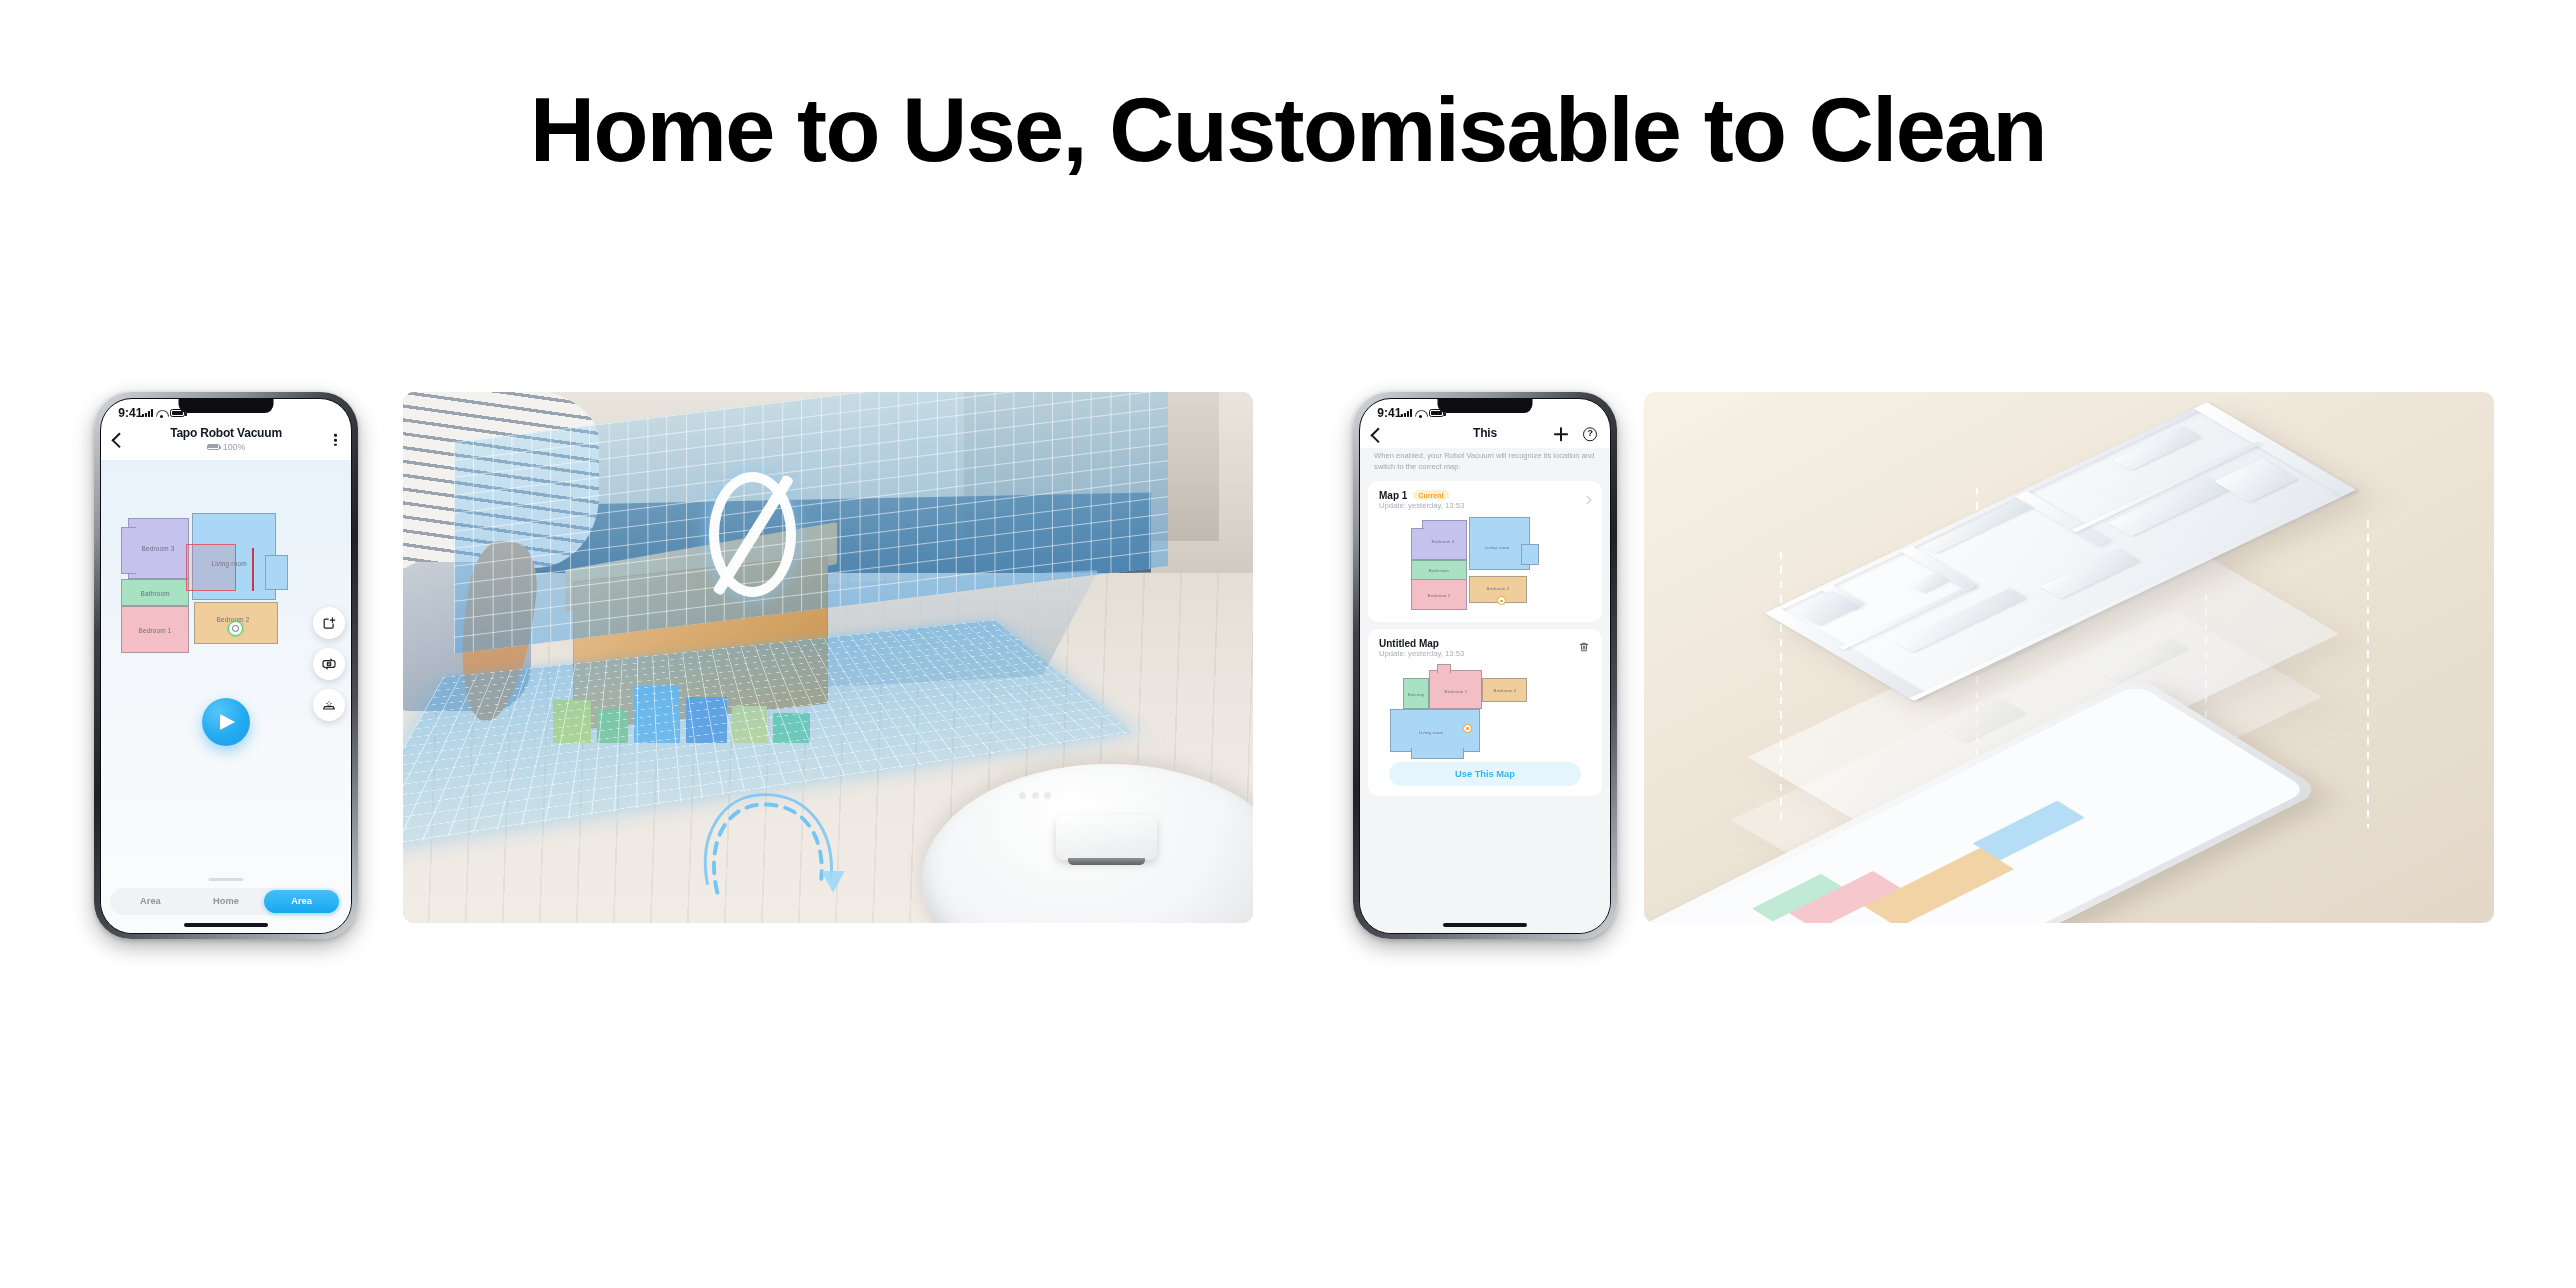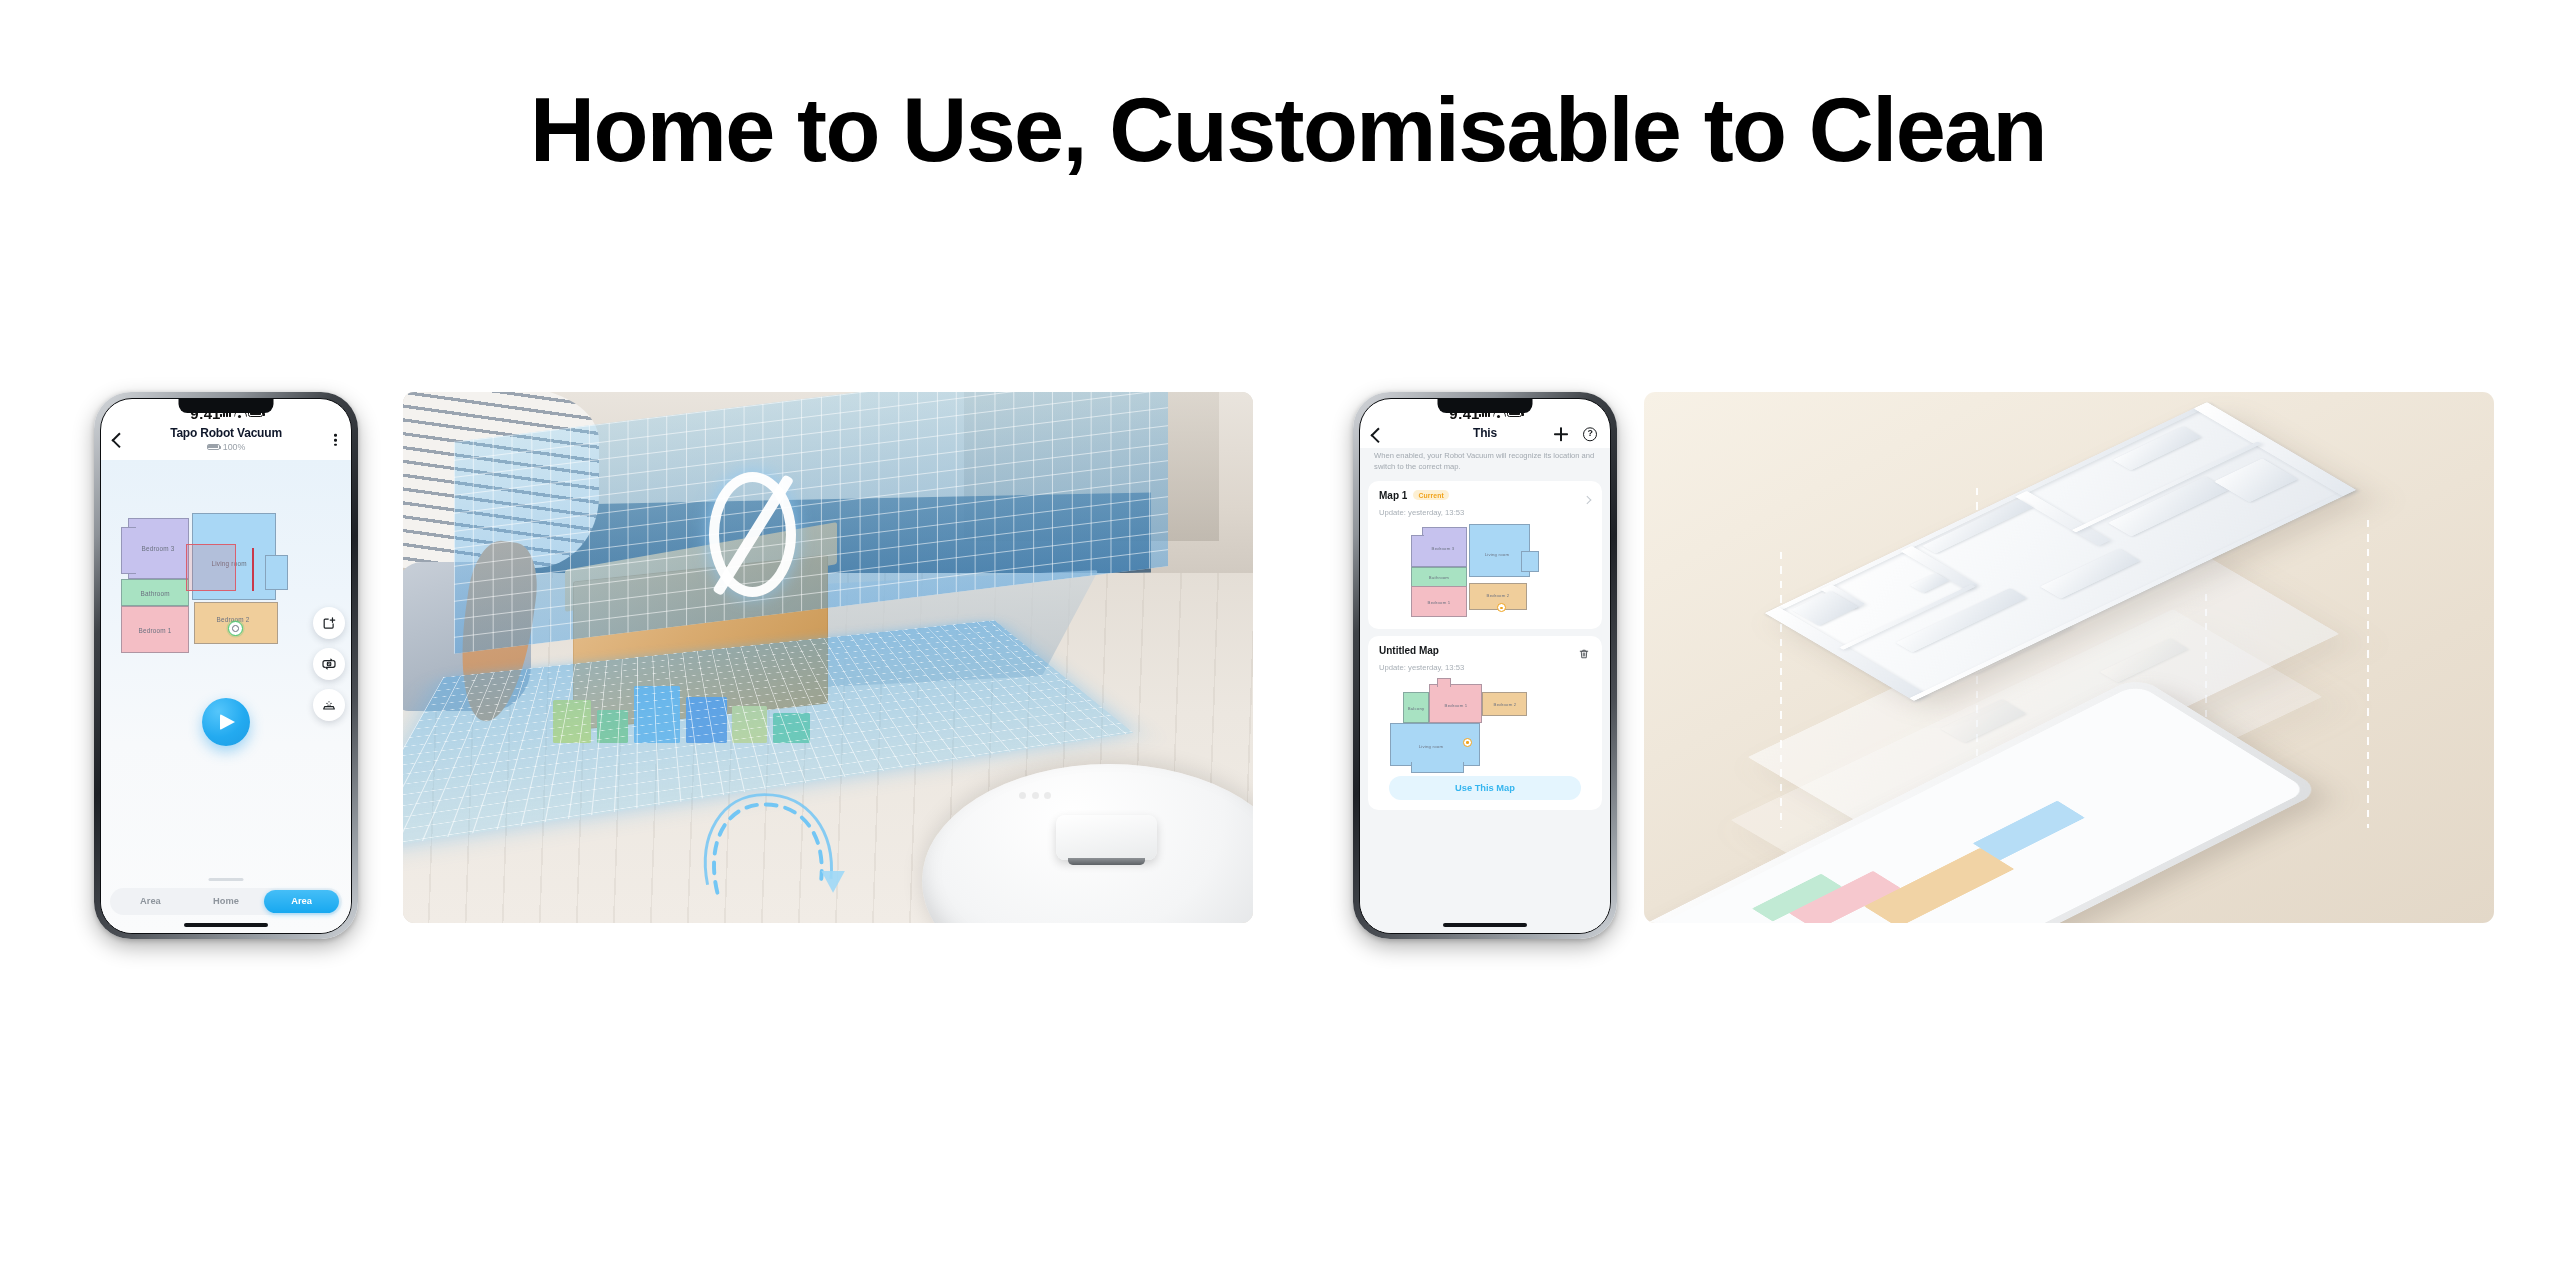--- a/index.html
+++ b/index.html
@@ -50,22 +50,22 @@
     border-bottom-left-radius: 8.9px; border-bottom-right-radius: 8.9px;
     z-index: 12;
   }
   .home-indicator {
     position: absolute; bottom: 5.6px; left: 50%; transform: translateX(-50%);
     width: 84px; height: 4px; border-radius: 2.4px; background: #111418; z-index: 12;
   }
 
   
   .statusbar {
-    height: 24px; display: flex; align-items: center; justify-content: center;
-    padding: 4.8px 16px 0 17.7px; font-size: 15px; font-weight: 700; color: #111;
+    height: 24px; display: flex; align-items: center; justify-content: flex-start;
+    padding: 4.8px 16px 0 17.7px; font-size: 12px; font-weight: 700; color: #111;
     flex: 0 0 auto;
   }
   .sb-right { display: flex; align-items: center; gap: 3.2px; }
   .sig { display: flex; align-items: flex-end; gap: 1.1px; height: 8px; }
   .sig i { width: 1.9px; background: #111; border-radius: 0.4px; display:block; }
   .sig i:nth-child(1){height:3.2px}.sig i:nth-child(2){height:4.8px}
   .sig i:nth-child(3){height:6.4px}.sig i:nth-child(4){height:8px}
   .wifi { width: 10.5px; height: 8px; position: relative; }
   .wifi::before{
     content:""; position:absolute; left:0; top:0.8px; width:10.5px;height:10.5px;
@@ -164,21 +164,21 @@
   
   .maps-body { flex: 1 1 auto; position: relative; background: #f3f5f7; overflow: hidden; }
   .maps-hint { padding: 3.2px 14.5px 8px; font-size: 7.6px; line-height: 1.42; color: #a2a9b0; }
   .map-card { background:#fff; border-radius: 10.5px; margin: 0 8.9px 7.2px; padding: 8.9px 10.5px 9.7px; position: relative; }
   .mc-title-row { display: flex; align-items: center; gap: 5.6px; }
   .mc-title { font-size: 10px; font-weight: 700; color: #14171a; }
   .badge-current {
     font-size: 6.8px; font-weight: 700; color: #f0a31d;
     background: #fdf0d3; border-radius: 5.6px; padding: 1.6px 5.6px; letter-spacing: 0.1px;
   }
-  .mc-sub { font-size: 7.7px; color: #a8afb6; margin-top: 7px; }
+  .mc-sub { font-size: 7.7px; color: #a8afb6; margin-top: 0; }
   .mc-chev {
     position: absolute; right: 11.3px; top: 16px; width: 6.4px; height: 6.4px;
     border-top: 1.4px solid #c2c8ce; border-right: 1.4px solid #c2c8ce; transform: rotate(45deg);
   }
   .mc-trash { position: absolute; right: 11.3px; top: 12px; }
   .thumb { position: relative; height: 97px; margin-top: 5.6px; }
   .thumb .room { border-width: 0.8px; }
   .thumb .room-label { font-size: 4.3px; }
   .dock-dot {
     position: absolute; width: 8.9px; height: 8.9px; border-radius: 50%;

